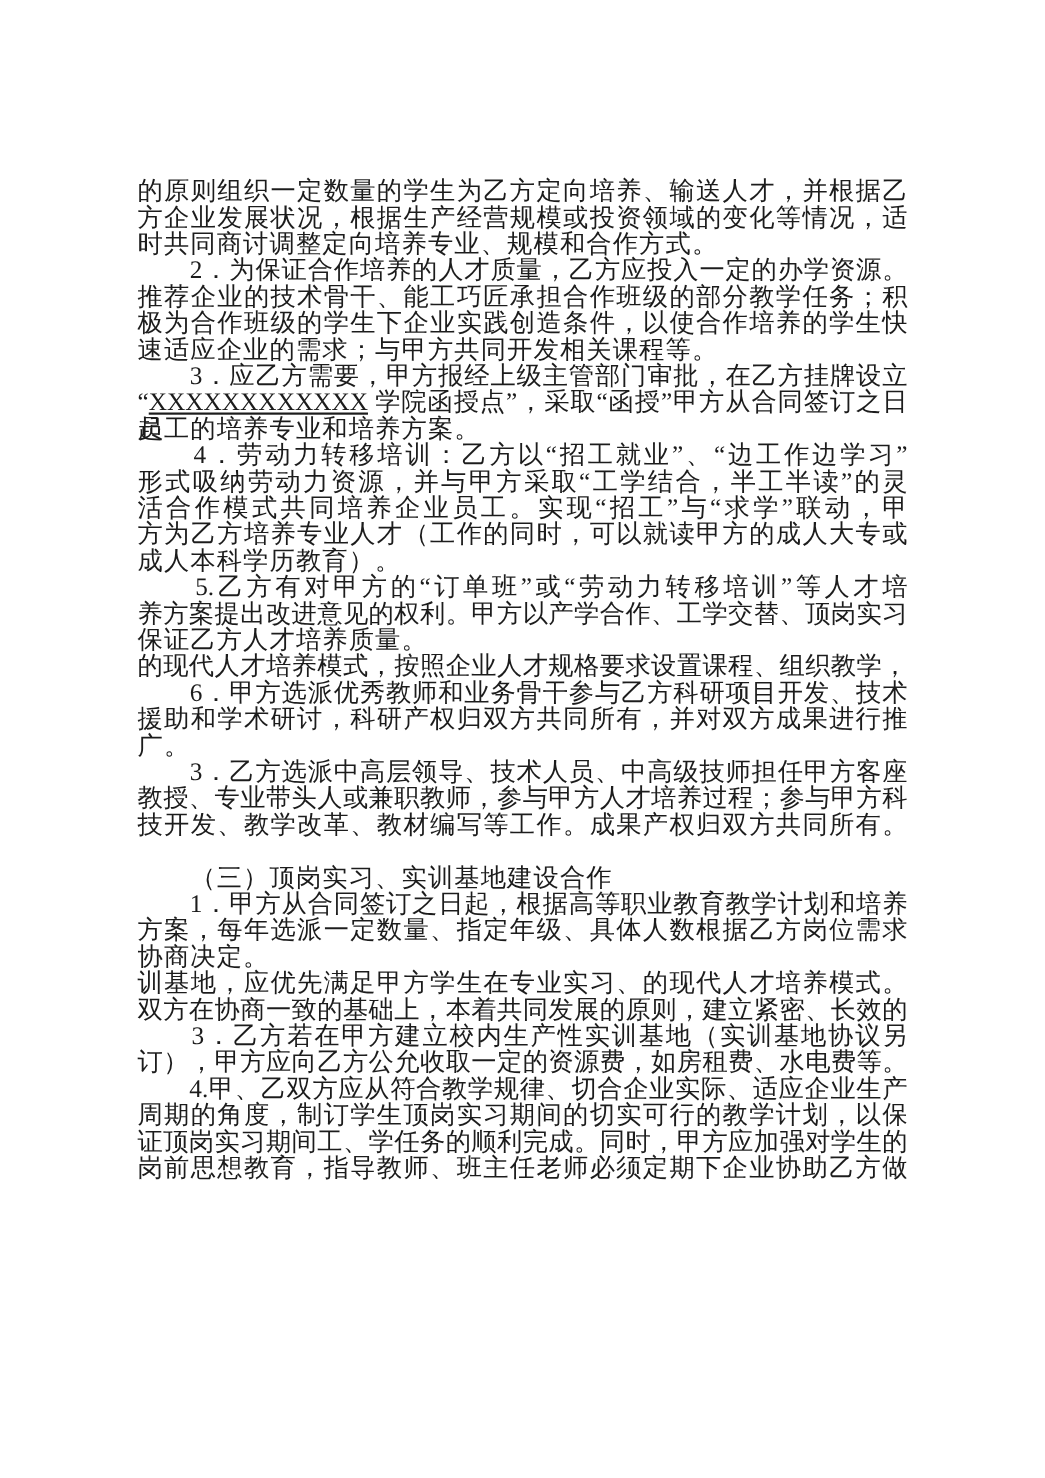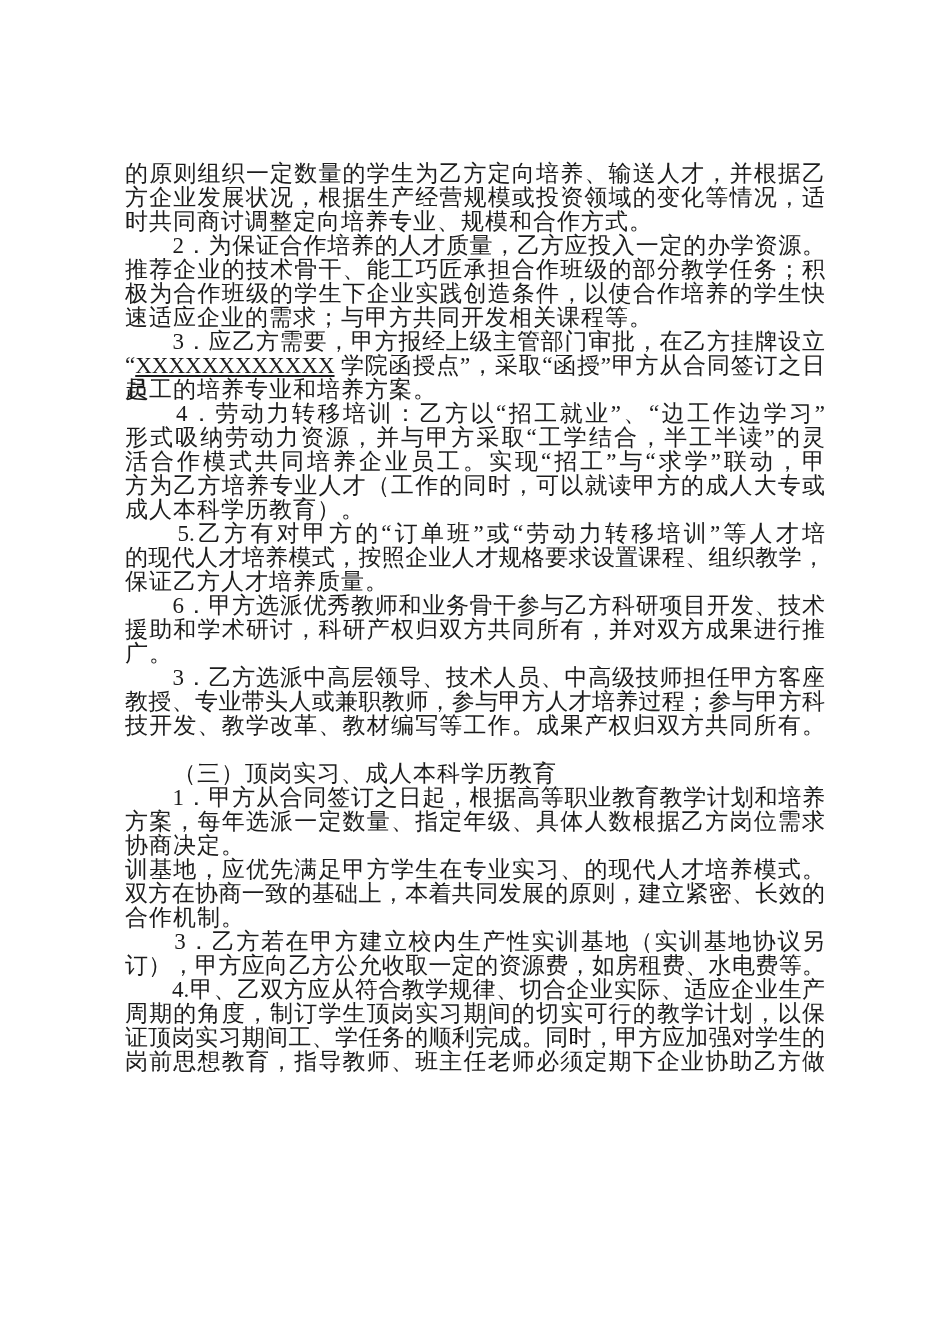--- a/index.html
+++ b/index.html
@@ -47,36 +47,36 @@
       <div class="line">速适应企业的需求；与甲方共同开发相关课程等。</div>
       <div class="line fill">　　3．应乙方需要，甲方报经上级主管部门审批，在乙方挂牌设立</div>
       <div class="line fill"><span>“</span><span class="u">XXXXXXXXXXXX</span><span> 学院函授点”，采取“函授”甲方从合同签订之日起</span></div>
       <div class="line">员工的培养专业和培养方案。</div>
       <div class="line fill">　　4．劳动力转移培训：乙方以“招工就业”、“边工作边学习”</div>
       <div class="line fill">形式吸纳劳动力资源，并与甲方采取“工学结合，半工半读”的灵</div>
       <div class="line fill">活合作模式共同培养企业员工。实现“招工”与“求学”联动，甲</div>
       <div class="line fill">方为乙方培养专业人才（工作的同时，可以就读甲方的成人大专或</div>
       <div class="line">成人本科学历教育）。</div>
       <div class="line fill">　　5.乙方有对甲方的“订单班”或“劳动力转移培训”等人才培</div>
+      <div class="line fill">养方案提出改进意见的权利。甲方以产学合作、工学交替、顶岗实习</div>
+      <div class="line">保证乙方人才培养质量。</div>
       <div class="line fill">的现代人才培养模式，按照企业人才规格要求设置课程、组织教学，</div>
-      <div class="line">保证乙方人才培养质量。</div>
       <div class="line fill">　　6．甲方选派优秀教师和业务骨干参与乙方科研项目开发、技术</div>
       <div class="line fill">援助和学术研讨，科研产权归双方共同所有，并对双方成果进行推</div>
       <div class="line">广。</div>
       <div class="line fill">　　3．乙方选派中高层领导、技术人员、中高级技师担任甲方客座</div>
       <div class="line fill">教授、专业带头人或兼职教师，参与甲方人才培养过程；参与甲方科</div>
       <div class="line fill">技开发、教学改革、教材编写等工作。成果产权归双方共同所有。</div>
       <div class="line"></div>
-      <div class="line">　　（三）顶岗实习、成人本科学历教育</div>
+      <div class="line">　　（三）顶岗实习、实训基地建设合作</div>
       <div class="line fill">　　1．甲方从合同签订之日起，根据高等职业教育教学计划和培养</div>
       <div class="line fill">方案，每年选派一定数量、指定年级、具体人数根据乙方岗位需求</div>
       <div class="line">协商决定。</div>
       <div class="line fill">训基地，应优先满足甲方学生在专业实习、的现代人才培养模式。</div>
       <div class="line fill">双方在协商一致的基础上，本着共同发展的原则，建立紧密、长效的</div>
-      <div class="line">合作机制。</div>
       <div class="line fill">　　3．乙方若在甲方建立校内生产性实训基地（实训基地协议另</div>
       <div class="line fill">订），甲方应向乙方公允收取一定的资源费，如房租费、水电费等。</div>
       <div class="line fill">　　4.甲、乙双方应从符合教学规律、切合企业实际、适应企业生产</div>
       <div class="line fill">周期的角度，制订学生顶岗实习期间的切实可行的教学计划，以保</div>
       <div class="line fill">证顶岗实习期间工、学任务的顺利完成。同时，甲方应加强对学生的</div>
       <div class="line fill">岗前思想教育，指导教师、班主任老师必须定期下企业协助乙方做</div>
     </div>
 </div>
 
 </body></html>

